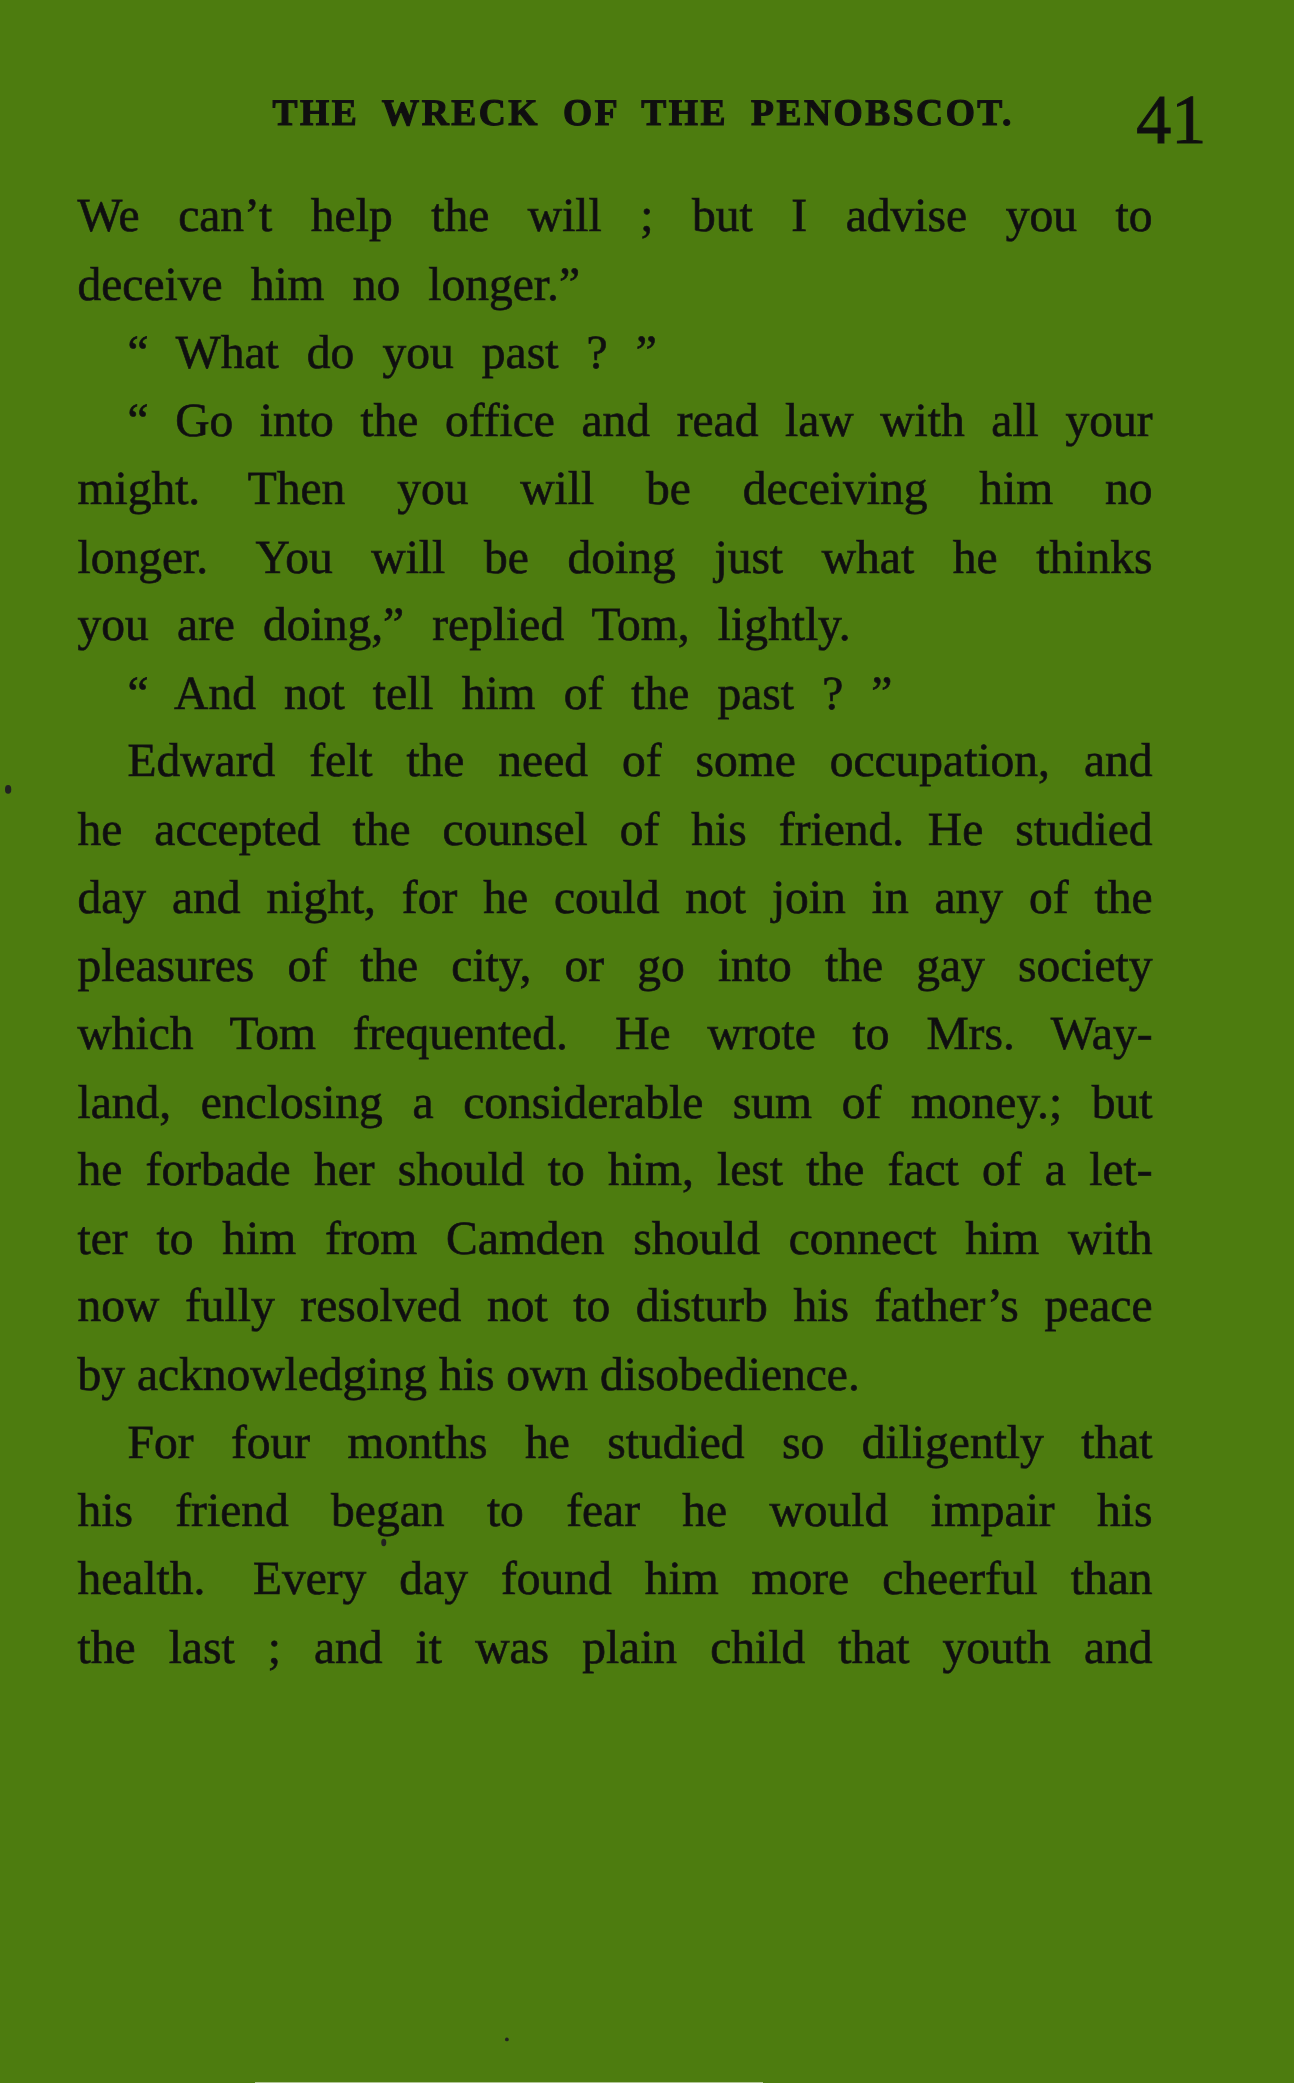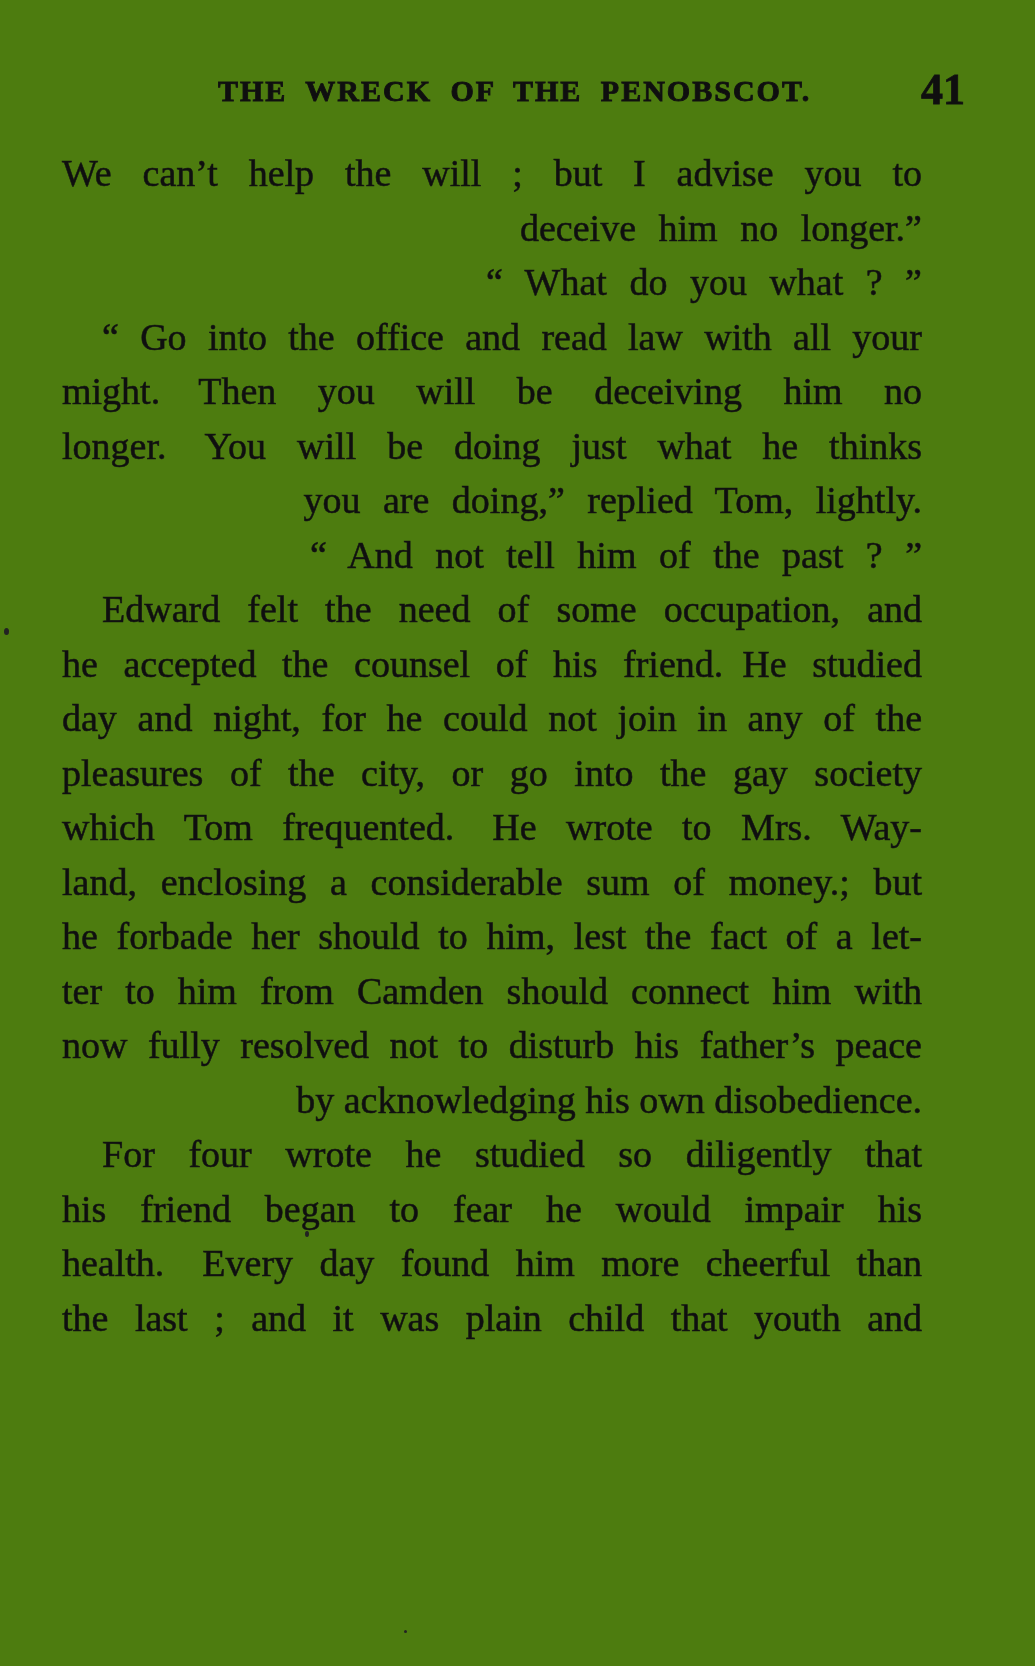--- a/index.html
+++ b/index.html
@@ -29,37 +29,36 @@
     font-weight: bold;
     letter-spacing: 2px;
     word-spacing: 9px;
     white-space: nowrap;
     -webkit-text-stroke: 0.9px #111;
   }
   .runhead-number {
     position: absolute;
     top: 64px;
     right: 110px;
-    font-size: 44px;
-    font-weight: bold;
+    font-size: 56px;
+    font-weight: normal;
     -webkit-text-stroke: 0.8px #111;
   }
   
   .textblock {
     position: absolute;
     top: 146px;
     left: 62px;
     width: 860px;
   }
   .line {
     line-height: 54.5px;
     height: 54.5px;
     font-size: 38px;
     white-space: nowrap;
-    text-align: right;
   }
   .line.justify {
     white-space: normal;
     text-align: justify;
     text-align-last: justify;
   }
   .line.indent { padding-left: 40px; }
   .line.wide { word-spacing: 13px; }
   
   .speck {
@@ -76,37 +75,37 @@
 
 <div class="page">
 
   <div class="runhead-title">THE WRECK OF THE PENOBSCOT.</div>
 
   <div class="runhead-number">41</div>
 
   <div class="textblock">
     <div class="line justify">We can’t help the will ; but I advise you to</div>
     <div class="line wide">deceive him no longer.”</div>
-    <div class="line indent wide">“ What do you what ? ”</div>
+    <div class="line indent wide">“ What do you past ? ”</div>
     <div class="line indent justify">“ Go into the office and read law with all your</div>
     <div class="line justify">might.  Then you will be deceiving him no</div>
     <div class="line justify">longer.  You will be doing just what he thinks</div>
     <div class="line wide">you are doing,” replied Tom, lightly.</div>
     <div class="line indent wide">“ And not tell him of the past ? ”</div>
     <div class="line indent justify">Edward felt the need of some occupation, and</div>
     <div class="line justify">he accepted the counsel of his friend. He studied</div>
     <div class="line justify">day and night, for he could not join in any of the</div>
     <div class="line justify">pleasures of the city, or go into the gay society</div>
     <div class="line justify">which Tom frequented.  He wrote to Mrs. Way-</div>
     <div class="line justify">land, enclosing a considerable sum of money.; but</div>
     <div class="line justify">he forbade her should to him, lest the fact of a let-</div>
     <div class="line justify">ter to him from Camden should connect him with</div>
     <div class="line justify">now fully resolved not to disturb his father’s peace</div>
     <div class="line">by acknowledging his own disobedience.</div>
-    <div class="line indent justify">For four wrote he studied so diligently that</div>
+    <div class="line indent justify">For four months he studied so diligently that</div>
     <div class="line justify">his friend began to fear he would impair his</div>
     <div class="line justify">health.  Every day found him more cheerful than</div>
     <div class="line justify">the last ; and it was plain child that youth and</div>
   </div>
 
   <div class="speck speck-a"></div>
   <div class="speck speck-b"></div>
   <div class="speck speck-c"></div>
 
 </div>

